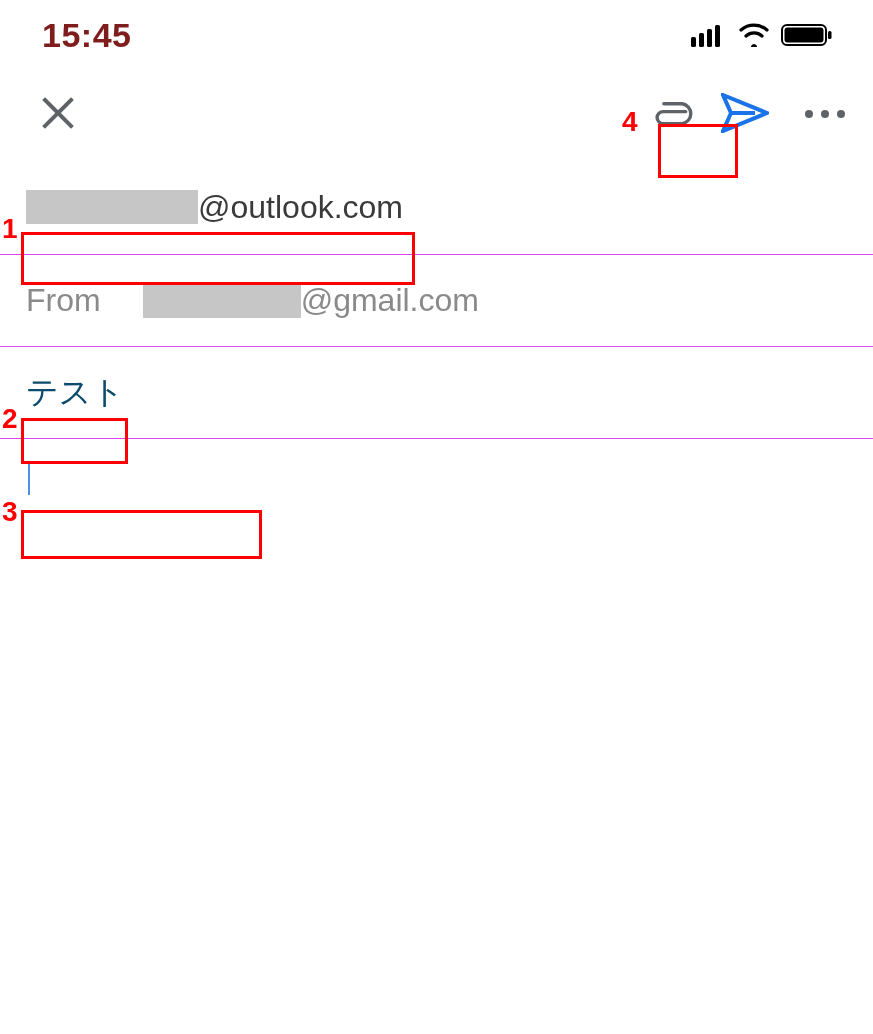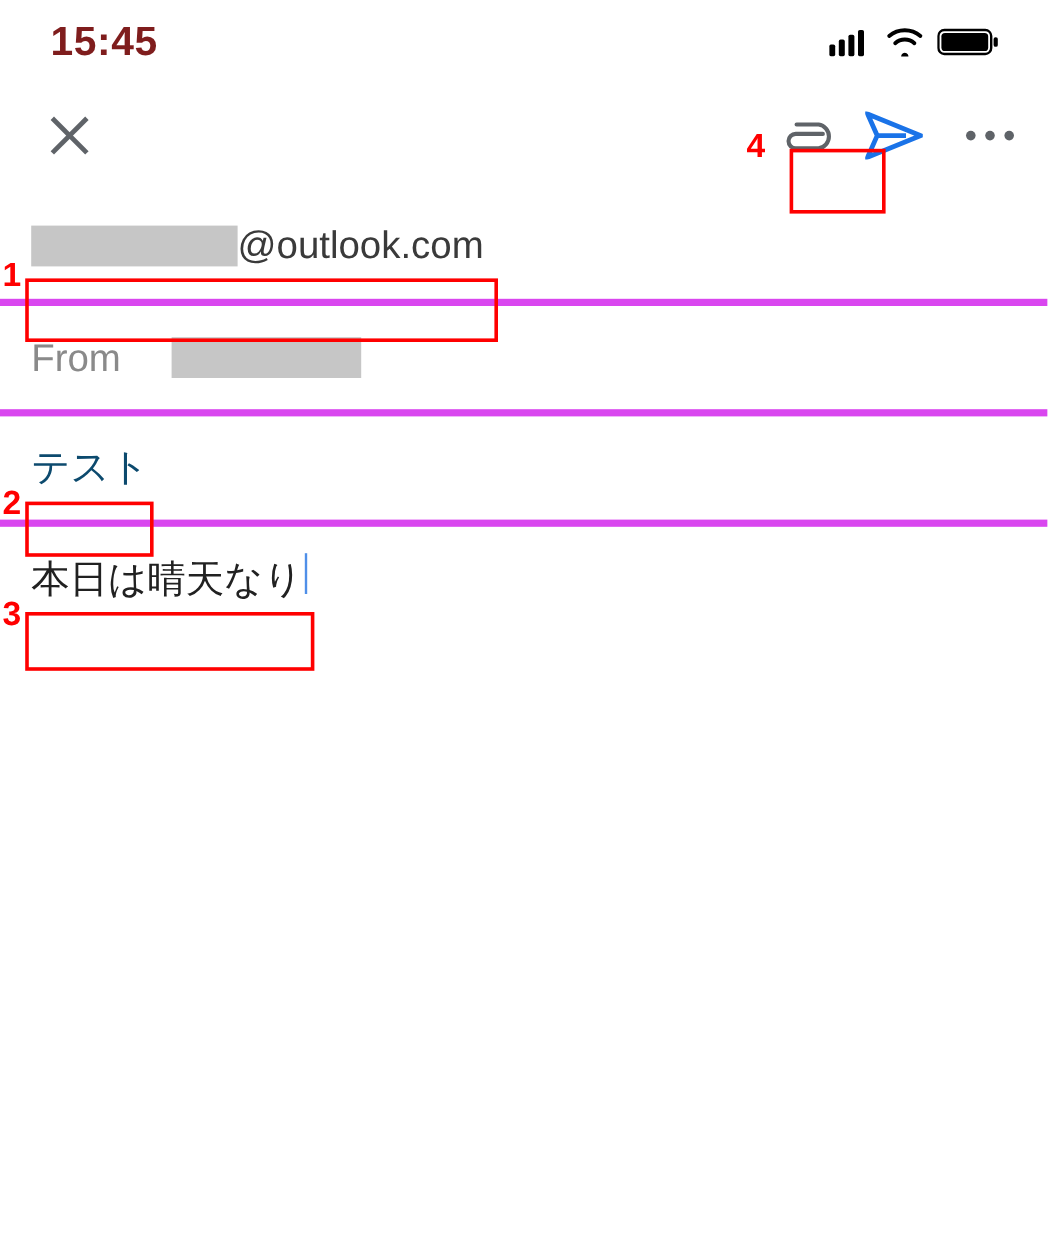--- a/index.html
+++ b/index.html
@@ -74,21 +74,21 @@
     }
     .annot-box {
       position: absolute;
       border: 3px solid #ff0000;
       background: transparent;
       pointer-events: none;
     }
 
     
     .row {
-      border-bottom: 6px solid #d946ef;
+      border-bottom: 1px solid #d946ef;
       padding: 24px 26px;
       display: flex;
       align-items: center;
       font-size: 32px;
     }
     .row-to { height: 95px; }
     .row-from { height: 92px; }
     .row-subject { height: 92px; }
     .row-body {
       border-bottom: none;
@@ -215,30 +215,31 @@
   <div class="to-field">
     <span class="redacted to-w"></span>
     <span class="email-suffix">@outlook.com</span>
   </div>
 </div>
 
 <div class="row row-from">
   <span class="label-from">From</span>
   <div class="from-field">
     <span class="redacted from-w"></span>
+    <span class="from-suffix">@gmail.com</span>
   </div>
 </div>
 
 <div class="row row-subject">
   <span class="subject-text">テスト</span>
 </div>
 
 <div class="row row-body">
   <span class="body-text">
-    <span>本日は晴天なり</span><span class="cursor"></span>
+    <span class="cursor"></span>
   </span>
 </div>
 
 <span class="annot-num" style="left:2px; top:215px;">1</span>
 <div class="annot-box" style="left:21px; top:232px; width:394px; height:53px;"></div>
 
 <span class="annot-num" style="left:2px; top:405px;">2</span>
 <div class="annot-box" style="left:21px; top:418px; width:107px; height:46px;"></div>
 
 <span class="annot-num" style="left:2px; top:498px;">3</span>

